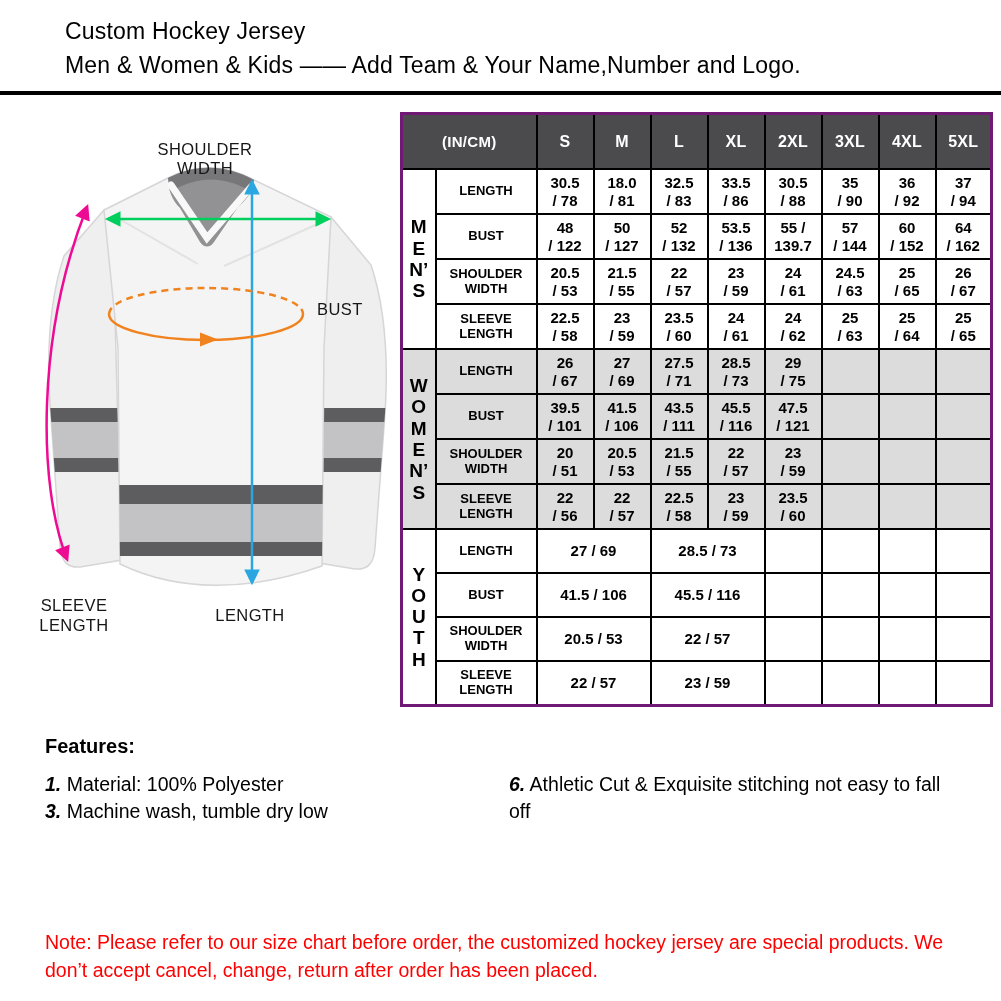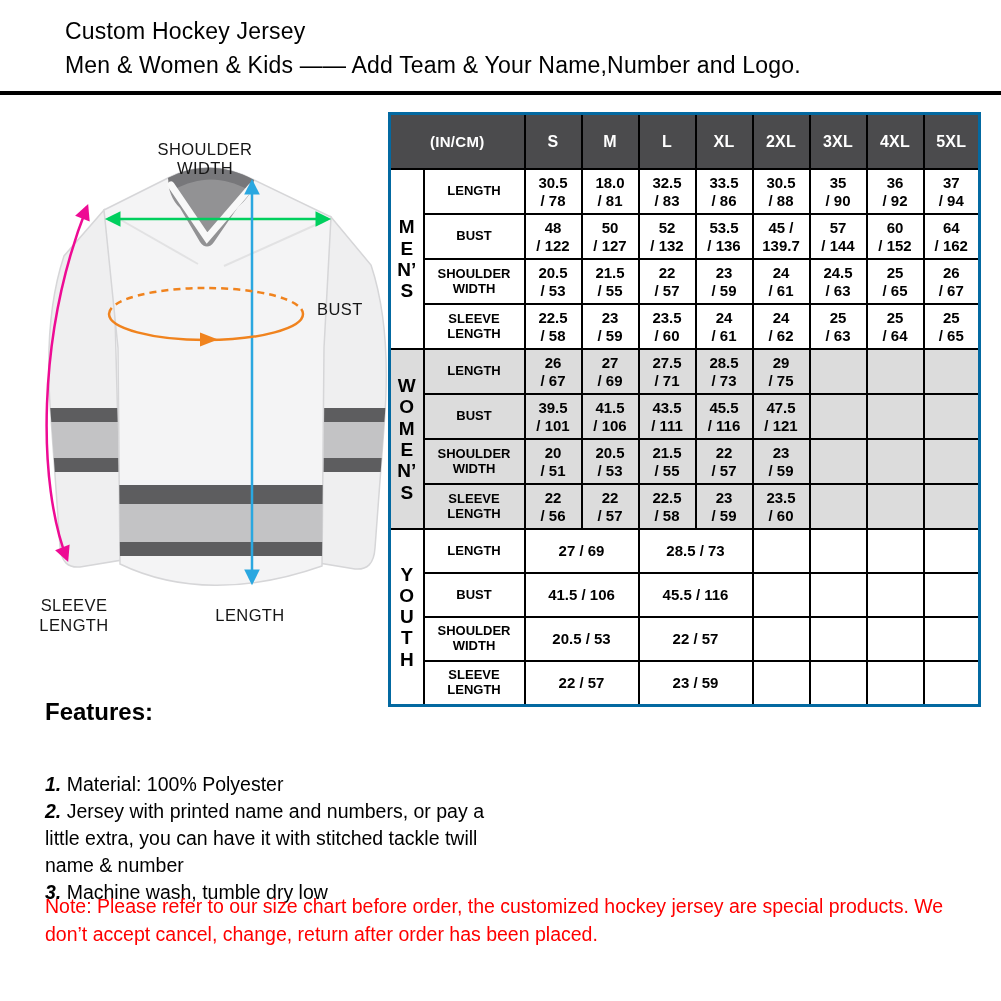--- a/index.html
+++ b/index.html
@@ -3,39 +3,39 @@
 <meta charset="utf-8">
 <style>
   html,body{margin:0;padding:0;}
   body{width:1001px;height:1001px;background:#fff;position:relative;overflow:hidden;
        font-family:"Liberation Sans",sans-serif;color:#000;}
   .title-block{position:absolute;left:28px;top:14px;font-size:23px;line-height:34px;letter-spacing:.2px;margin-left:37px;}
   .rule{position:absolute;left:0;top:91px;width:1001px;height:4px;background:#000;}
   .diagram{position:absolute;left:18px;top:108px;width:385px;height:605px;}
   .diagram text{font-family:"Liberation Sans",sans-serif;fill:#161616;font-size:16.5px;letter-spacing:.4px;}
 
-  table.size-chart{position:absolute;left:388px;top:112px;border-collapse:collapse;table-layout:fixed;
-       width:592px;border:3px solid #0369a1;}
+  table.size-chart{position:absolute;left:400px;top:112px;border-collapse:collapse;table-layout:fixed;
+       width:592px;border:3px solid #701a75;}
   table.size-chart th,table.size-chart td{border:2px solid #000;padding:0;text-align:center;vertical-align:middle;}
   thead th{background:#4b4b4d;color:#fff;height:53px;font-weight:bold;}
   th.unit{font-size:15px;border-right:4px solid #fff;letter-spacing:.3px;}
   th.size{border-left:none;border-right:none;font-size:16px;letter-spacing:.3px;}
   th.size:last-child{border-right:2px solid #000;}
   tbody tr{height:45px;}
   tbody tr.youth{height:44px;}
   td.group-cell{font-weight:bold;font-size:19px;line-height:1.12;white-space:pre-line;padding:0 1px;}
   td.measure-cell{font-weight:bold;font-size:13px;line-height:1.15;padding:0 7px;}
   td.val-cell{font-weight:bold;font-size:15px;line-height:1.18;}
   tr.shaded td{background:#dcdcdc;}
 
-  .features-title{position:absolute;left:45px;top:698px;font-size:24px;font-weight:bold;}
+  .features-title{position:absolute;left:45px;top:735px;font-size:20px;font-weight:bold;}
   .features-cols{position:absolute;left:45px;top:771px;display:flex;gap:10px;}
   .fcol{width:454px;font-size:19.5px;line-height:27px;}
   .feat-num{font-weight:bold;font-style:italic;}
-  .note{position:absolute;left:45px;top:892px;width:945px;font-size:19.5px;line-height:28px;color:#ff0000;}
+  .note{position:absolute;left:45px;top:928px;width:945px;font-size:19.5px;line-height:28px;color:#ff0000;}
 </style>
 </head>
 <body>
 
 <div class="title-block">
   <div>Custom Hockey Jersey</div>
   <div>Men &amp; Women &amp; Kids —— Add Team &amp; Your Name,Number and Logo.</div>
 </div>
 
 <div class="rule"></div>
@@ -189,21 +189,21 @@
         </td>
         <td class="val-cell">
           <div>52</div>
           <div>/ 132</div>
         </td>
         <td class="val-cell">
           <div>53.5</div>
           <div>/ 136</div>
         </td>
         <td class="val-cell">
-          <div>45 /</div>
+          <div>55 /</div>
           <div>139.7</div>
         </td>
         <td class="val-cell">
           <div>57</div>
           <div>/ 144</div>
         </td>
         <td class="val-cell">
           <div>60</div>
           <div>/ 152</div>
         </td>
@@ -449,20 +449,20 @@
         <td class="val-cell"></td>
         <td class="val-cell"></td>
       </tr>
     </tbody>
   </table>
 
 <div class="features-title">Features:</div>
 <div class="features-cols">
   <div class="fcol">
       <div class="feat-item"><span class="feat-num">1.</span> Material: 100% Polyester</div>
-      <div class="feat-item"><span class="feat-num">2.</span> Jersey with printed name and numbers, or pay a little extra, you can have it with stitched tackle twill name &amp; number</div>
       <div class="feat-item"><span class="feat-num">3.</span> Machine wash, tumble dry low</div>
     </div>
   <div class="fcol">
+      <div class="feat-item"><span class="feat-num">6.</span> Athletic Cut &amp; Exquisite stitching not easy to fall off</div>
     </div>
 </div>
 
 <div class="note" style="color: rgb(255, 0, 0);">Note: Please refer to our size chart before order, the customized hockey jersey are special products. We don’t accept cancel, change, return after order has been placed.</div>
 
 </body></html>

